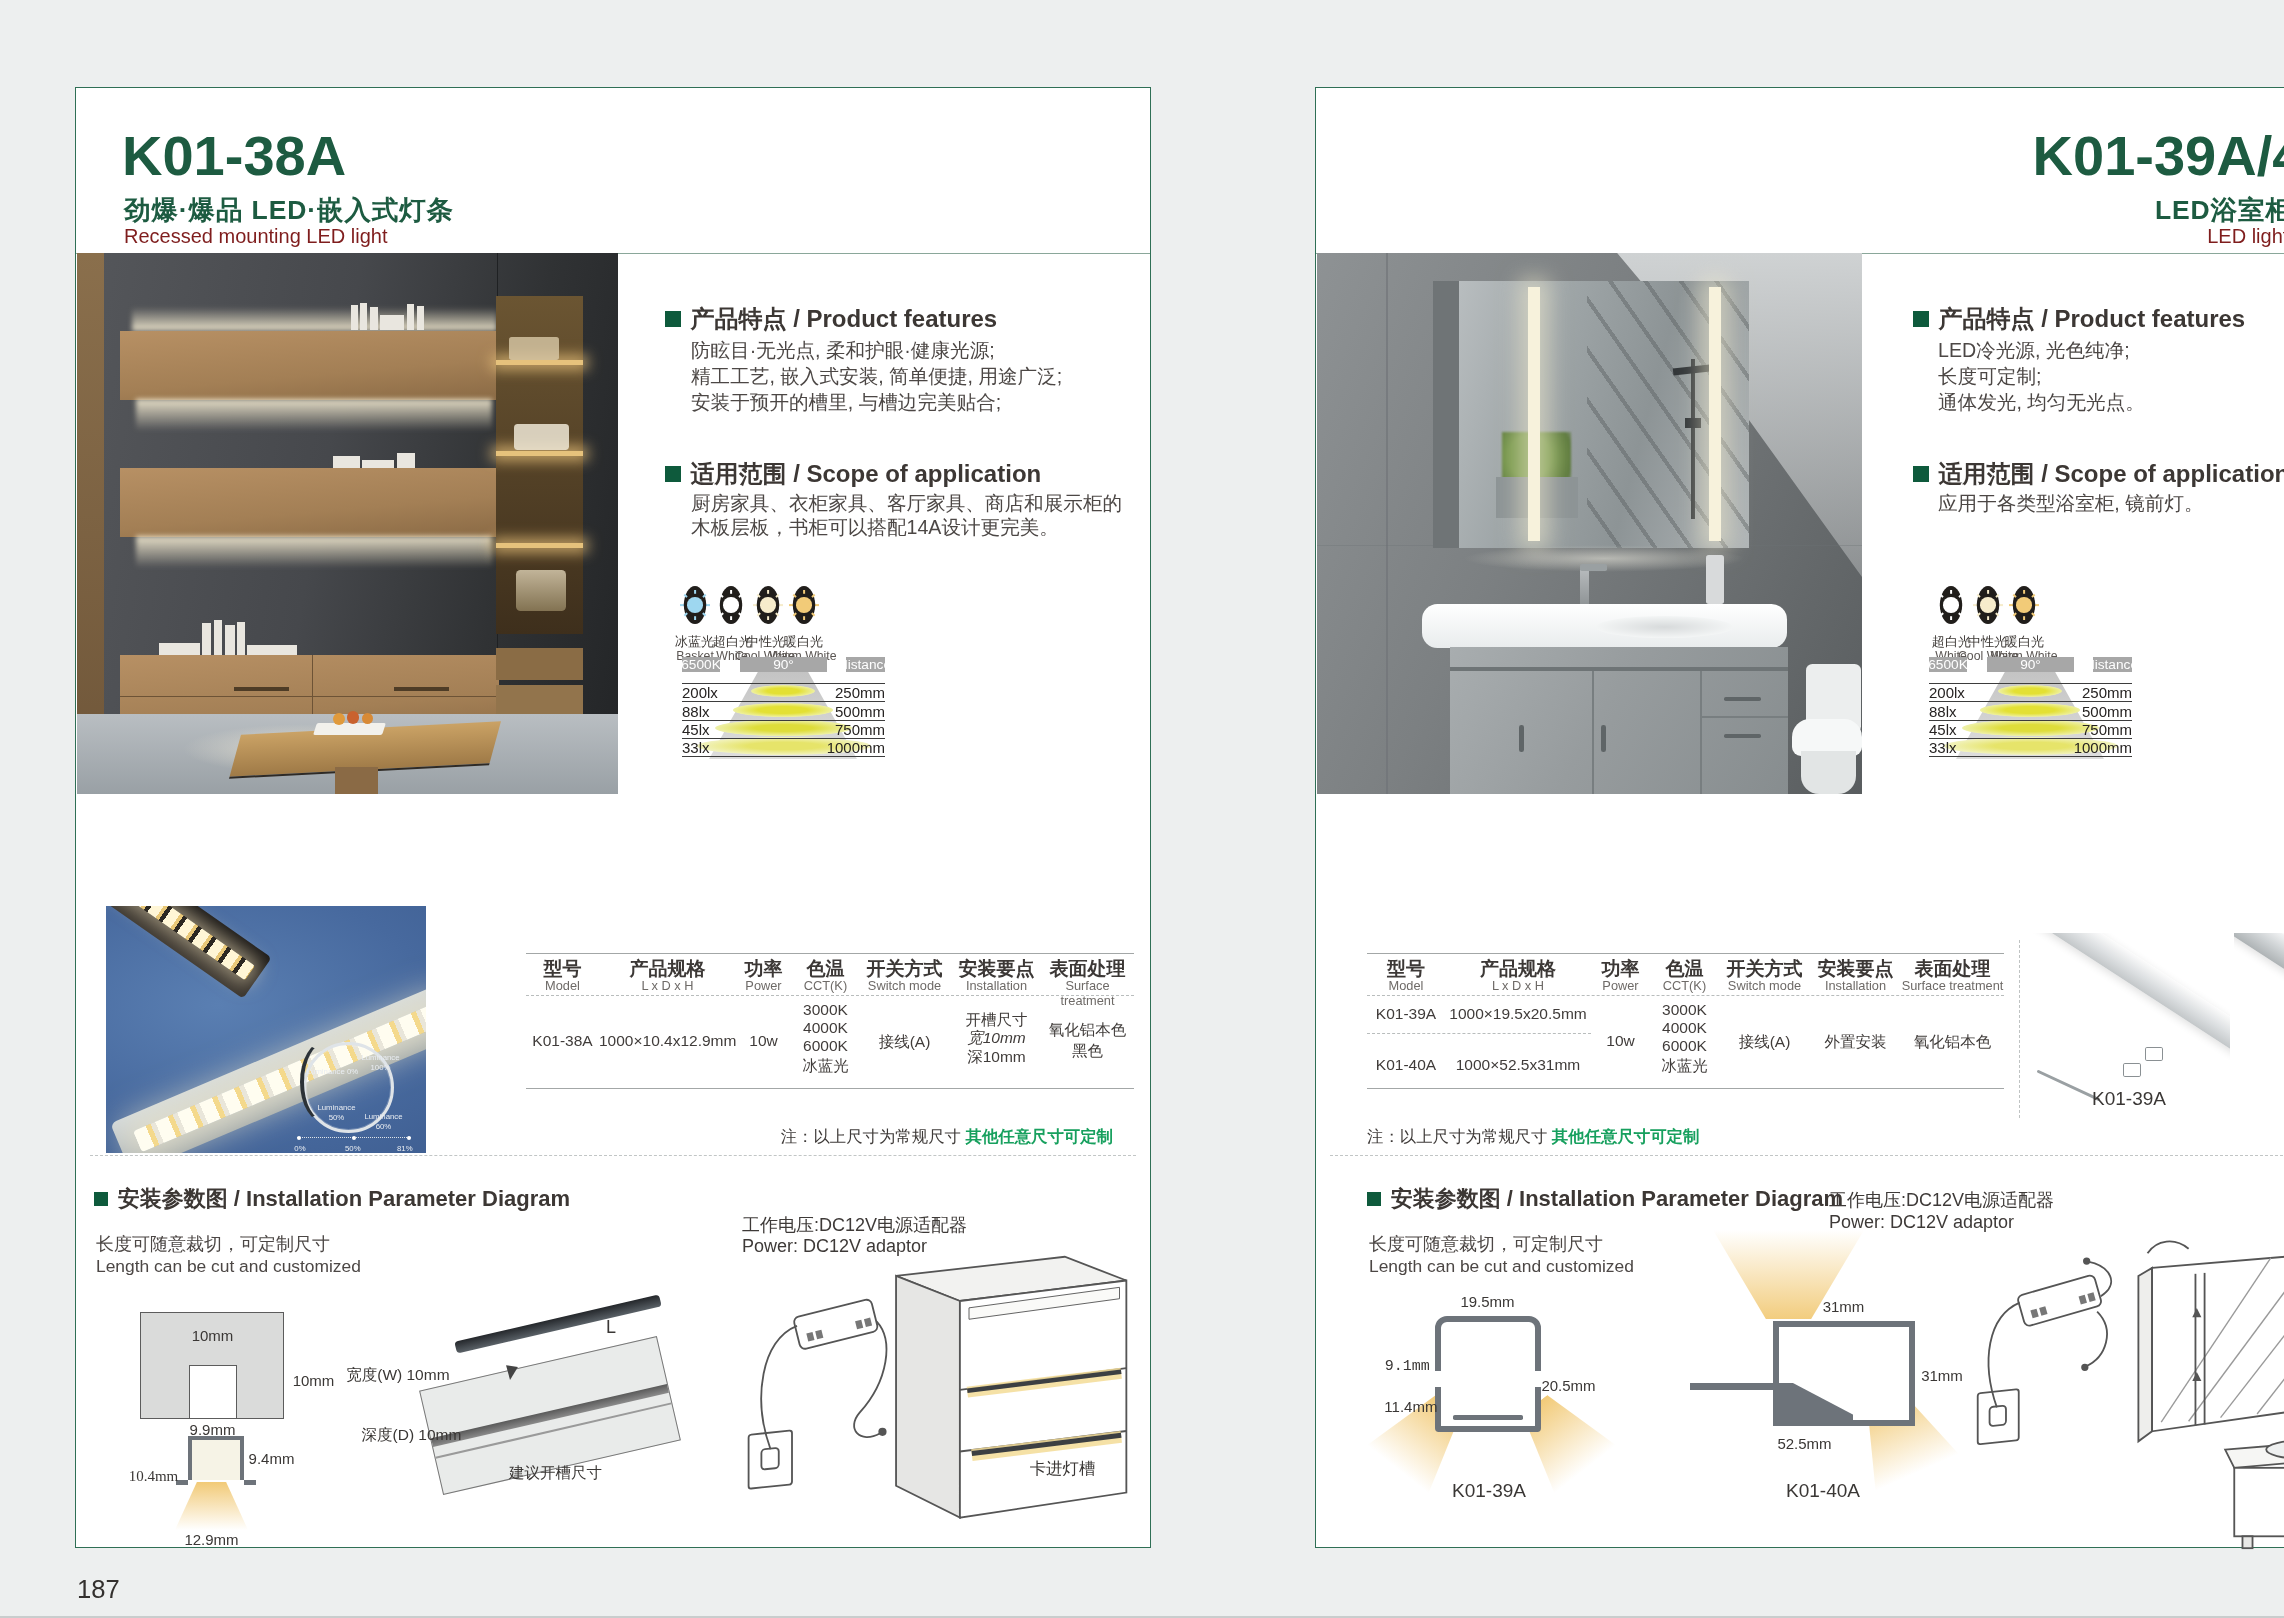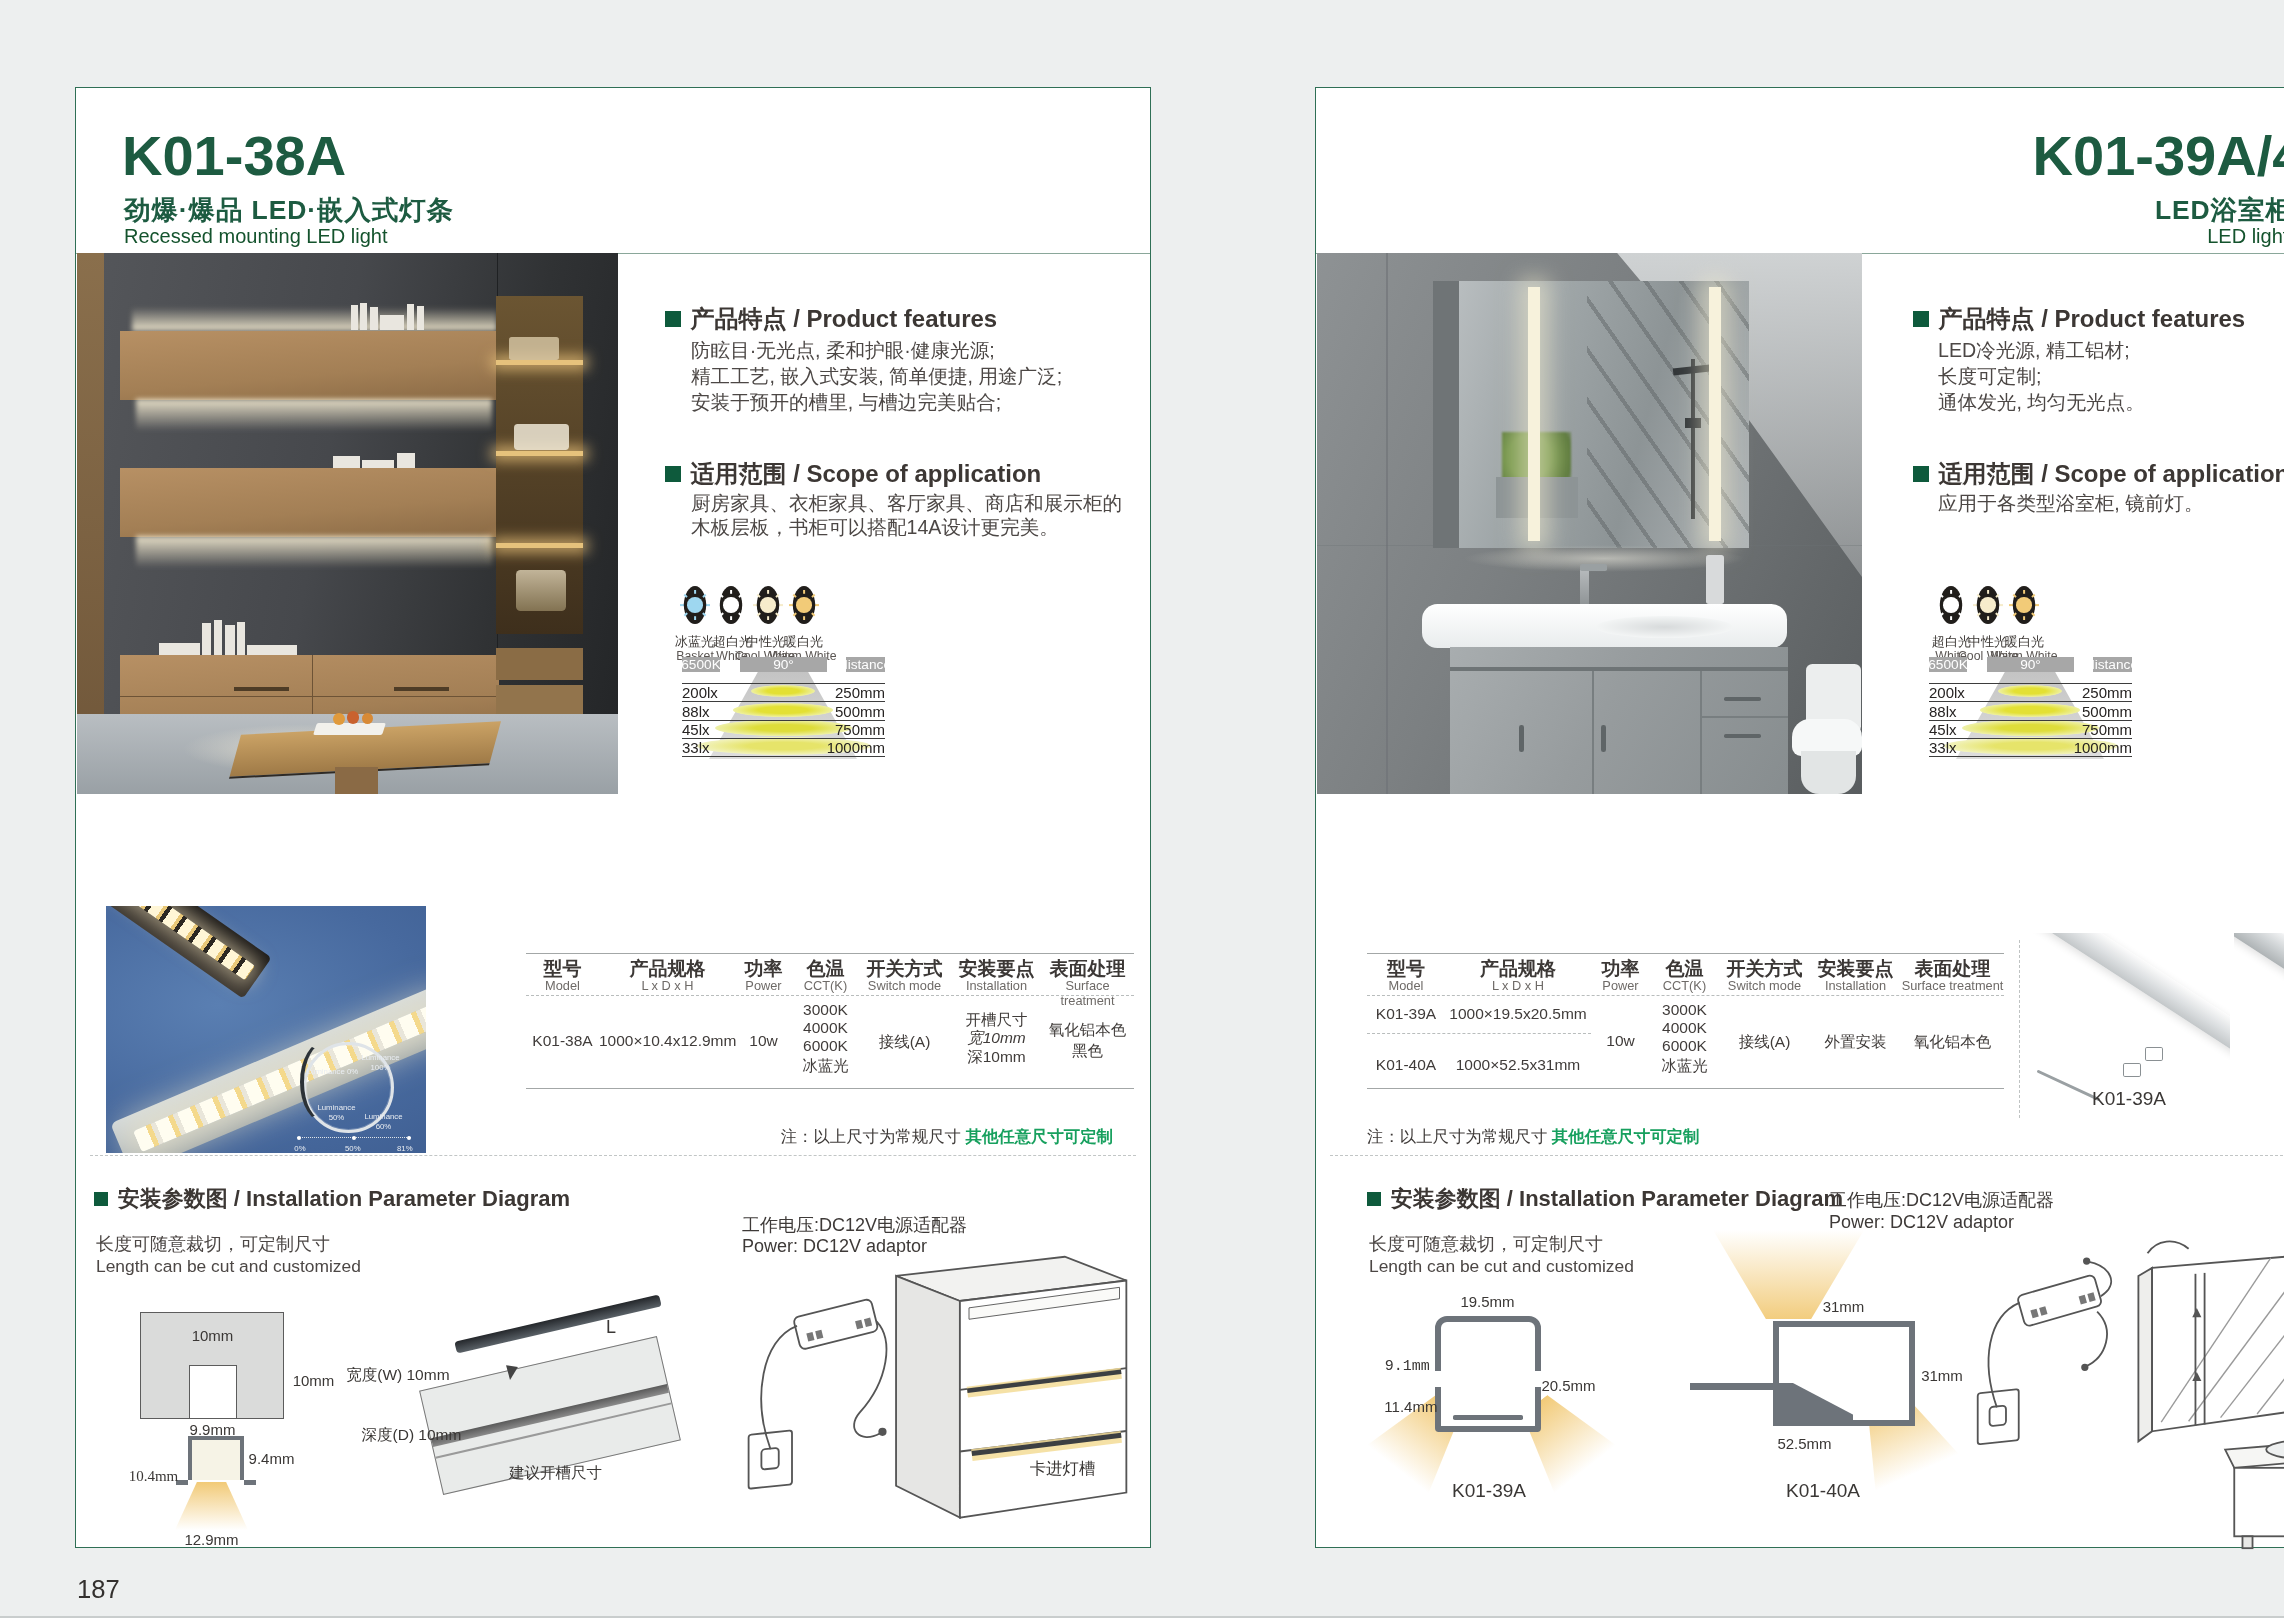--- a/index.html
+++ b/index.html
@@ -6,21 +6,21 @@
   body{width:2482px;height:1618px;position:relative;background:#edefef;
        font-family:"Liberation Sans","DejaVu Sans",sans-serif;color:#3f3b39;}
   .abs{position:absolute;}
   .panel{position:absolute;top:87px;height:1461px;background:#fff;border:1.4px solid #2f6f55;box-sizing:border-box;}
   .panel-l{left:75px;width:1076px;}
   .panel-r{left:1315px;width:1098px;}
 
   
   .model-title{position:absolute;font-size:56px;font-weight:700;color:#1d5b41;line-height:1;}
   .sub-cn{position:absolute;font-size:26.5px;font-weight:700;color:#1d5b41;letter-spacing:0.9px;}
-  .sub-en{position:absolute;font-size:20px;color:#14532d;}
+  .sub-en{position:absolute;font-size:20px;color:#7f1d1d;}
   .hdr-rule{position:absolute;left:0;width:100%;height:0.9px;background:#8aa79a;top:165px;}
 
   
   .sec{position:absolute;display:flex;align-items:center;gap:10px;}
   .sq{width:15.5px;height:15.5px;background:#0e5a3c;flex:0 0 auto;}
   .sec-t{font-size:24px;font-weight:700;color:#3c3734;white-space:nowrap;}
   .bodyline{position:absolute;font-size:19.6px;color:#4c4745;white-space:nowrap;}
 
   
   .icon{position:absolute;width:22px;height:38px;border-radius:50%;background:#211e1b;}
@@ -452,21 +452,21 @@
       <div class="abs" style="left:13.7px;top:0;width:55px;height:69px;background:#eceeee;border-radius:6.4px;"></div>
       <div class="abs" style="left:0;top:55px;width:70px;height:37px;background:#f6f8f8;border-radius:18px 18px 9px 9px;"></div>
       <div class="abs" style="left:9px;top:87px;width:55px;height:43px;background:#e2e5e5;border-radius:0 0 18px 18px;"></div>
     </div>
   </div>
 
   <div class="sec" style="left:597px;top:215px;">
     <span class="sq"></span>
     <span class="sec-t">产品特点 / Product features</span>
   </div>
-  <div class="bodyline" style="left:622px;top:249px;">LED冷光源, 精工铝材;</div>
+  <div class="bodyline" style="left:622px;top:249px;">LED冷光源, 光色纯净;</div>
   <div class="bodyline" style="left:622px;top:275px;">长度可定制;</div>
   <div class="bodyline" style="left:622px;top:301px;">通体发光, 均匀无光点。</div>
 
   <div class="sec" style="left:597px;top:370px;">
     <span class="sq"></span>
     <span class="sec-t">适用范围 / Scope of application</span>
   </div>
   <div class="bodyline" style="left:622px;top:402px;">应用于各类型浴室柜, 镜前灯。</div>
 
   <div class="icon" style="left: 624px; top: 498px; --c: #ffffff;">

